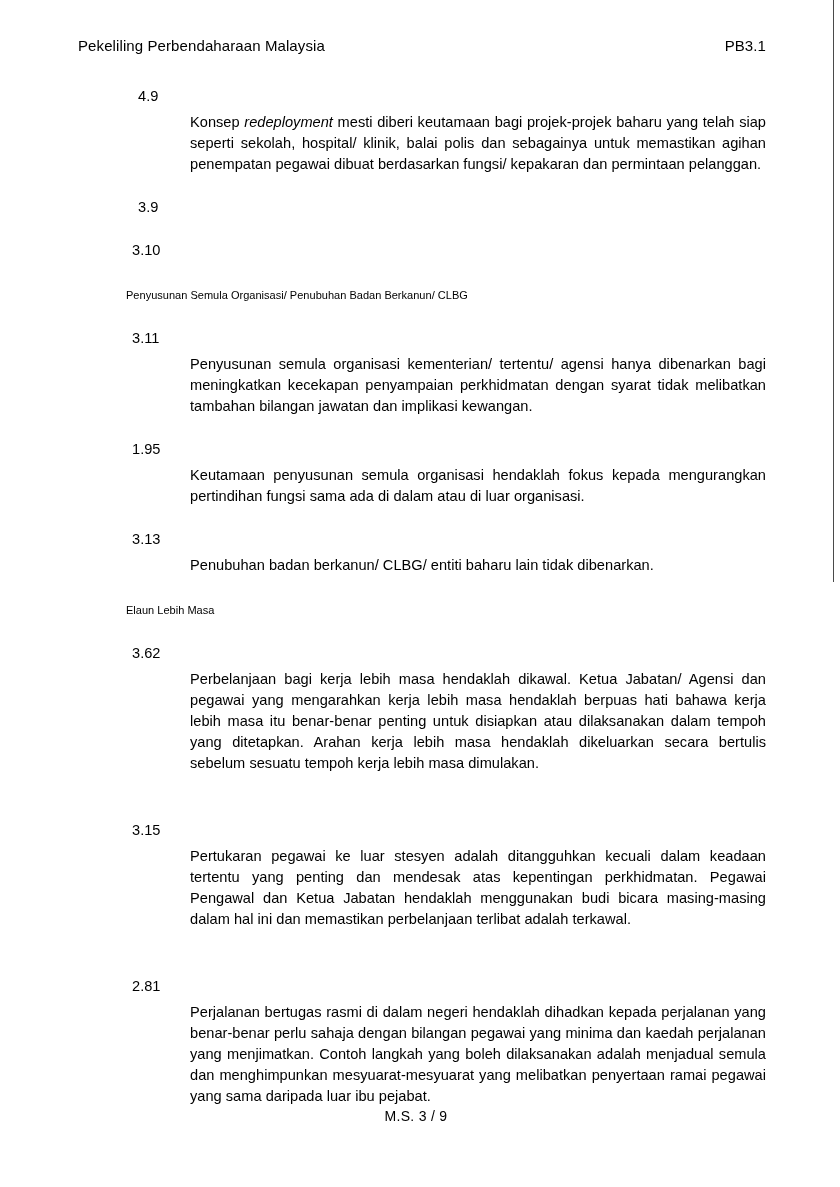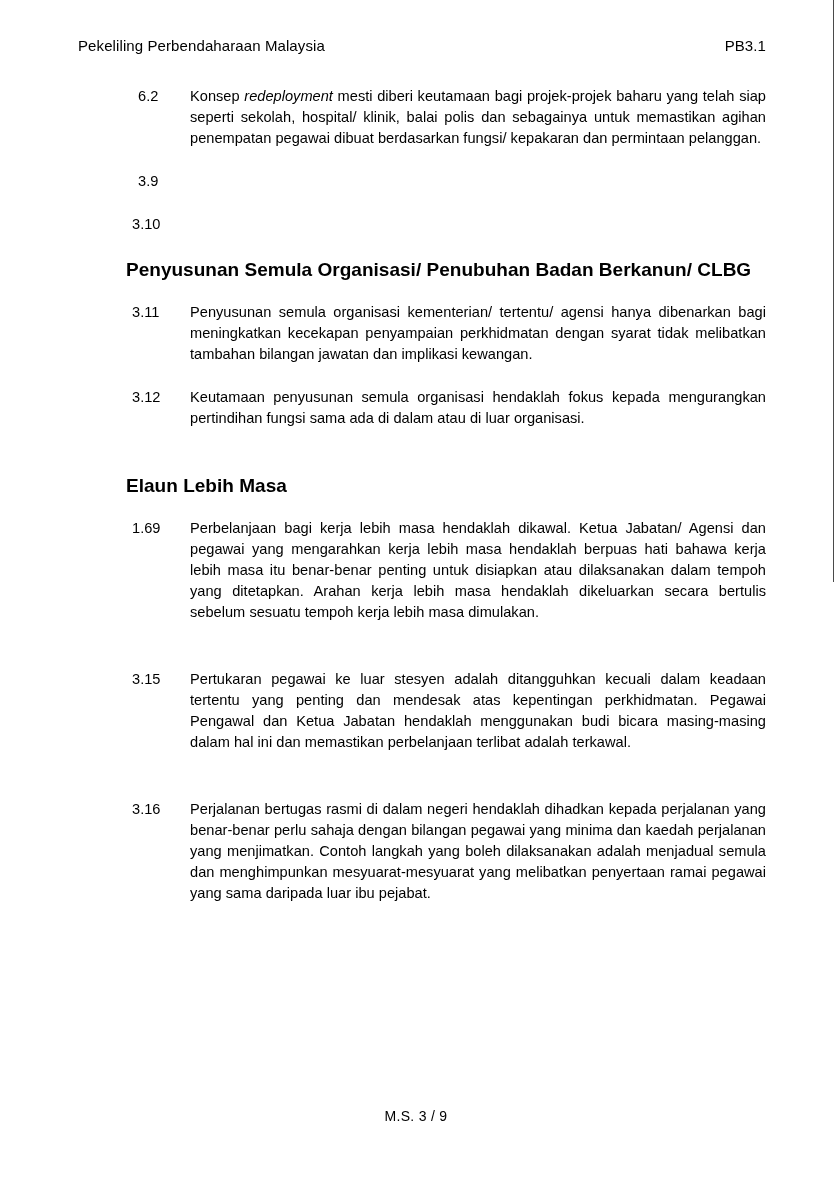--- a/index.html
+++ b/index.html
@@ -73,31 +73,32 @@
     white-space: nowrap;
   }
   .clause.wide-num .num {
     padding-left: 6px;
   }
   .clause .body {
     flex: 1 1 auto;
     text-align: justify;
     text-justify: inter-word;
     hyphens: none;
+    margin-top: 26px;
   }
   .clause .body em {
     font-style: italic;
   }
   .gap-md { height: 22px; }
 
   
   .section-heading {
-    font-size: 19px;
+    font-size: 11px;
     line-height: 21px;
-    font-weight: bold;
+    font-weight: normal;
     letter-spacing: 0.02px;
     white-space: nowrap;
   }
   .heading-gap-before { height: 24px; }
   .heading-gap-after { height: 22px; }
 
   
   .doc-footer {
     position: absolute;
     top: 1107px;
@@ -117,21 +118,21 @@
   <div class="scan-edge-line"></div>
 
   <div class="doc-header">
     <span class="header-left">Pekeliling Perbendaharaan Malaysia</span>
     <span class="header-right">PB3.1</span>
   </div>
 
   <div class="content">
 
     <div class="clause">
-      <span class="num">6.2</span>
+      <span class="num">4.9</span>
       <span class="body"><span>Konsep </span><em>redeployment</em><span> mesti diberi keutamaan bagi projek-projek baharu yang telah siap seperti sekolah, hospital/ klinik, balai polis dan sebagainya untuk memastikan agihan penempatan pegawai dibuat berdasarkan fungsi/ kepakaran dan permintaan pelanggan.</span></span>
     </div>
 
     <div class="gap-md"></div>
 
     <div class="clause">
       <span class="num">3.9</span>
     </div>
 
     <div class="gap-md"></div>
@@ -147,55 +148,59 @@
     <div class="heading-gap-after"></div>
 
     <div class="clause wide-num">
       <span class="num">3.11</span>
       <span class="body">Penyusunan semula organisasi kementerian/ tertentu/ agensi hanya dibenarkan bagi meningkatkan kecekapan penyampaian perkhidmatan dengan syarat tidak melibatkan tambahan bilangan jawatan dan implikasi kewangan.</span>
     </div>
 
     <div class="gap-md"></div>
 
     <div class="clause wide-num">
-      <span class="num">3.12</span>
+      <span class="num">1.95</span>
       <span class="body">Keutamaan penyusunan semula organisasi hendaklah fokus kepada mengurangkan pertindihan fungsi sama ada di dalam atau di luar organisasi.</span>
     </div>
 
     <div class="gap-md"></div>
 
+    <div class="clause wide-num">
+      <span class="num">3.13</span>
+      <span class="body">Penubuhan badan berkanun/ CLBG/ entiti baharu lain tidak dibenarkan.</span>
+    </div>
 
     <div class="heading-gap-before"></div>
 
     <div class="section-heading">Elaun Lebih Masa</div>
 
     <div class="heading-gap-after"></div>
 
     <div class="clause wide-num">
-      <span class="num">1.69</span>
+      <span class="num">3.62</span>
       <span class="body">Perbelanjaan bagi kerja lebih masa hendaklah dikawal. Ketua Jabatan/ Agensi dan pegawai yang mengarahkan kerja lebih masa hendaklah berpuas hati bahawa kerja lebih masa itu benar-benar penting untuk disiapkan atau dilaksanakan dalam tempoh yang ditetapkan. Arahan kerja lebih masa hendaklah dikeluarkan secara bertulis sebelum sesuatu tempoh kerja lebih masa dimulakan.</span>
     </div>
 
     <div class="heading-gap-before"></div>
 
 
     <div class="heading-gap-after"></div>
 
     <div class="clause wide-num">
       <span class="num">3.15</span>
       <span class="body">Pertukaran pegawai ke luar stesyen adalah ditangguhkan kecuali dalam keadaan tertentu yang penting dan mendesak atas kepentingan perkhidmatan. Pegawai Pengawal dan Ketua Jabatan hendaklah menggunakan budi bicara masing-masing dalam hal ini dan memastikan perbelanjaan terlibat adalah terkawal.</span>
     </div>
 
     <div class="heading-gap-before"></div>
 
 
     <div class="heading-gap-after"></div>
 
     <div class="clause wide-num">
-      <span class="num">3.16</span>
+      <span class="num">2.81</span>
       <span class="body">Perjalanan bertugas rasmi di dalam negeri hendaklah dihadkan kepada perjalanan yang benar-benar perlu sahaja dengan bilangan pegawai yang minima dan kaedah perjalanan yang menjimatkan. Contoh langkah yang boleh dilaksanakan adalah menjadual semula dan menghimpunkan mesyuarat-mesyuarat yang melibatkan penyertaan ramai pegawai yang sama daripada luar ibu pejabat.</span>
     </div>
 
   </div>
 
   <div class="doc-footer">
     <span>M.S. 3 / 9</span>
   </div>
 
 </div>

